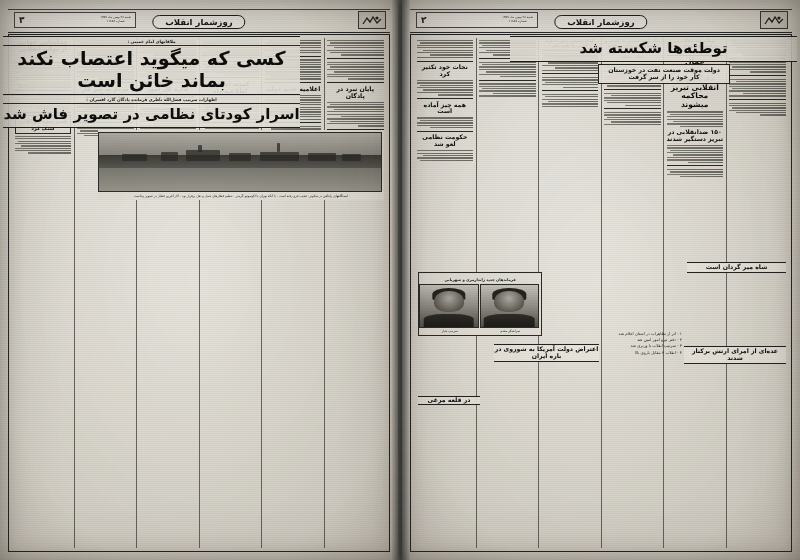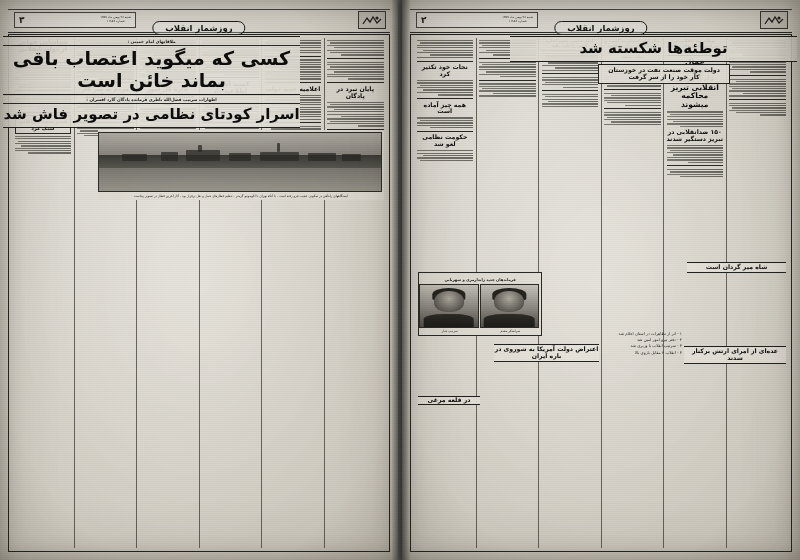--- a/index.html
+++ b/index.html
@@ -64,21 +64,21 @@
     border:1px solid #4a4a46;background:rgba(255,255,255,.25);
     display:flex;align-items:center;justify-content:space-between;
     padding:0 4px;box-sizing:border-box;
   }
   #page-left .pagenum-box{right:auto;left:6px;flex-direction:row-reverse;}
   #page-right .pagenum-box{left:auto;right:6px;}
   .pagenum{font-size:9px;font-weight:bold;color:#1d1d1b;line-height:1;}
   .issueline{font-size:3.1px;color:#2a2a28;line-height:1.25;text-align:center;}
 
   .mh-title{
-    position:absolute;top:15px;left:50%;transform:translateX(-50%);
+    position:absolute;top:9px;left:50%;transform:translateX(-50%);
     border:1.3px solid #1d1d1b;border-radius:9px;
     padding:1px 12px;background:rgba(255,255,255,.3);
     font-size:8.5px;font-weight:bold;color:#141412;letter-spacing:.2px;
     white-space:nowrap;
   }
   .mh-logo{
     position:absolute;top:5px;width:26px;height:16px;
     border:1px solid #3a3a36;background:#cfccc4;
     display:flex;align-items:center;justify-content:center;overflow:hidden;
   }
@@ -486,21 +486,21 @@
                 <div class="ln s1"></div>
                 <div class="ln s4"></div>
               </div>
           </div>
 
         </div>
       </div>
 
       <div class="span-hl" style="top:36px;left:3px;right:98px;">
         <div class="kicker">ملاقاتهای امام خمینی :</div>
-        <div class="hl xl">کسی که میگوید اعتصاب باقی بماند خائن است</div>
+        <div class="hl xl">کسی که میگوید اعتصاب نکند بماند خائن است</div>
       </div>
 
       <div class="span-hl" style="top:94px;left:3px;right:98px;">
         <div class="kicker">اظهارات سرتیپ فضل‌الله ناظری فرمانده پادگان گارد افسران :</div>
         <div class="hl lg">اسرار کودتای نظامی در تصویر فاش شد</div>
       </div>
 
       <div style="position:absolute;top:130px;left:98px;right:14px;z-index:14;background:#e7e4dc;padding:2px;">
         <div class="photo" style="height:58px;">
           <div class="sky"></div>

